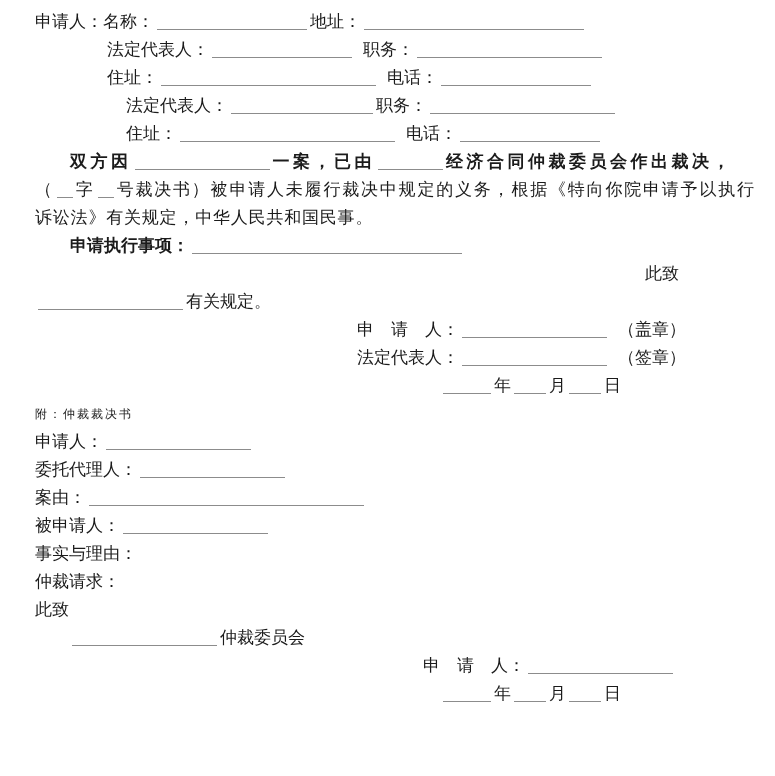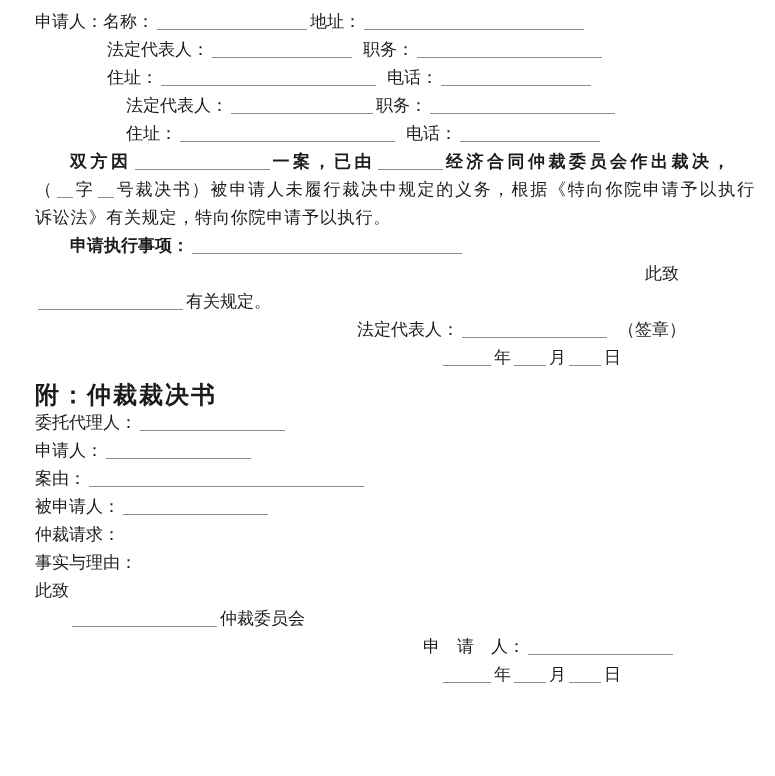--- a/index.html
+++ b/index.html
@@ -20,21 +20,21 @@
   .w270{width:270px;} .w275{width:275px;}
   
   .ind72{margin-left:72px;} .ind91{margin-left:91px;} .ind35{margin-left:35px;font-weight:bold;}
   .ind37{margin-left:37px;}
   .ml322{margin-left:322px;} .ml388{margin-left:388px;} .ml408{margin-left:408px;}
   .ml610{margin-left:610px;}
   .gap8{margin-left:8px;}
   .ls1{letter-spacing:3.5px;} .ls2{letter-spacing:1.8px;} .ls3{letter-spacing:0.8px;}
   .heading{
     font-family:"Liberation Sans","DejaVu Sans",sans-serif;
-    font-weight:bold;font-size:24px;margin-top:9px;letter-spacing:2px;
+    font-weight:normal;font-size:12px;margin-top:0;letter-spacing:2px;
   }
 </style>
 </head>
 <body>
 
 <div class="doc">
 
   <div class="line">
     <span class="t">申请人：名称：</span><span class="bl w150"></span><span class="t">地址：</span><span class="bl w220"></span>
   </div>
@@ -52,62 +52,65 @@
     <span class="t">住址：</span><span class="bl w215"></span><span class="t gap8">电话：</span><span class="bl w140"></span>
   </div>
 
   <div class="line ind35 ls1">
     <span class="t">双方因</span><span class="bl w135"></span><span class="t">一案，已由</span><span class="bl w65"></span><span class="t">经济合同仲裁委员会作出裁决，</span>
   </div>
   <div class="line ls2">
     <span class="t">（</span><span class="bl w16"></span><span class="t">字</span><span class="bl w16"></span><span class="t">号裁决书）被申请人未履行裁决中规定的义务，根据《特向你院申请予以执行</span>
   </div>
   <div class="line ls3">
-    <span class="t">诉讼法》有关规定，特向你院申请予以执行。</span>
+    <span class="t">诉讼法》有关规定，中华人民共和国民事。</span>
   </div>
 
   <div class="line ind35">
     <span class="t">申请执行事项：</span><span class="bl w270"></span>
   </div>
 
   <div class="line">
     <span class="t ml610">此致</span>
   </div>
   <div class="line">
     <span class="bl w145"></span><span class="t">有关规定。</span>
   </div>
 
   <div class="line">
+    <span class="t ml322">申　请　人：</span><span class="bl w145"></span><span class="t gap8">（盖章）</span>
+  </div>
+  <div class="line">
     <span class="t ml322">法定代表人：</span><span class="bl w145"></span><span class="t gap8">（签章）</span>
   </div>
   <div class="line">
     <span class="bl w48 ml408"></span><span class="t">年</span><span class="bl w32"></span><span class="t">月</span><span class="bl w32"></span><span class="t">日</span>
   </div>
 
   <div class="line heading">
     <span class="t">附：仲裁裁决书</span>
   </div>
 
   <div class="line">
-    <span class="t">委托代理人：</span><span class="bl w145"></span>
+    <span class="t">申请人：</span><span class="bl w145"></span>
   </div>
   <div class="line">
-    <span class="t">申请人：</span><span class="bl w145"></span>
+    <span class="t">委托代理人：</span><span class="bl w145"></span>
   </div>
   <div class="line">
     <span class="t">案由：</span><span class="bl w275"></span>
   </div>
   <div class="line">
     <span class="t">被申请人：</span><span class="bl w145"></span>
   </div>
   <div class="line">
-    <span class="t">仲裁请求：</span>
+    <span class="t">事实与理由：</span>
   </div>
   <div class="line">
-    <span class="t">事实与理由：</span>
+    <span class="t">仲裁请求：</span>
   </div>
   <div class="line">
     <span class="t">此致</span>
   </div>
   <div class="line">
     <span class="bl w145 ind37"></span><span class="t">仲裁委员会</span>
   </div>
   <div class="line">
     <span class="t ml388">申　请　人：</span><span class="bl w145"></span>
   </div>

